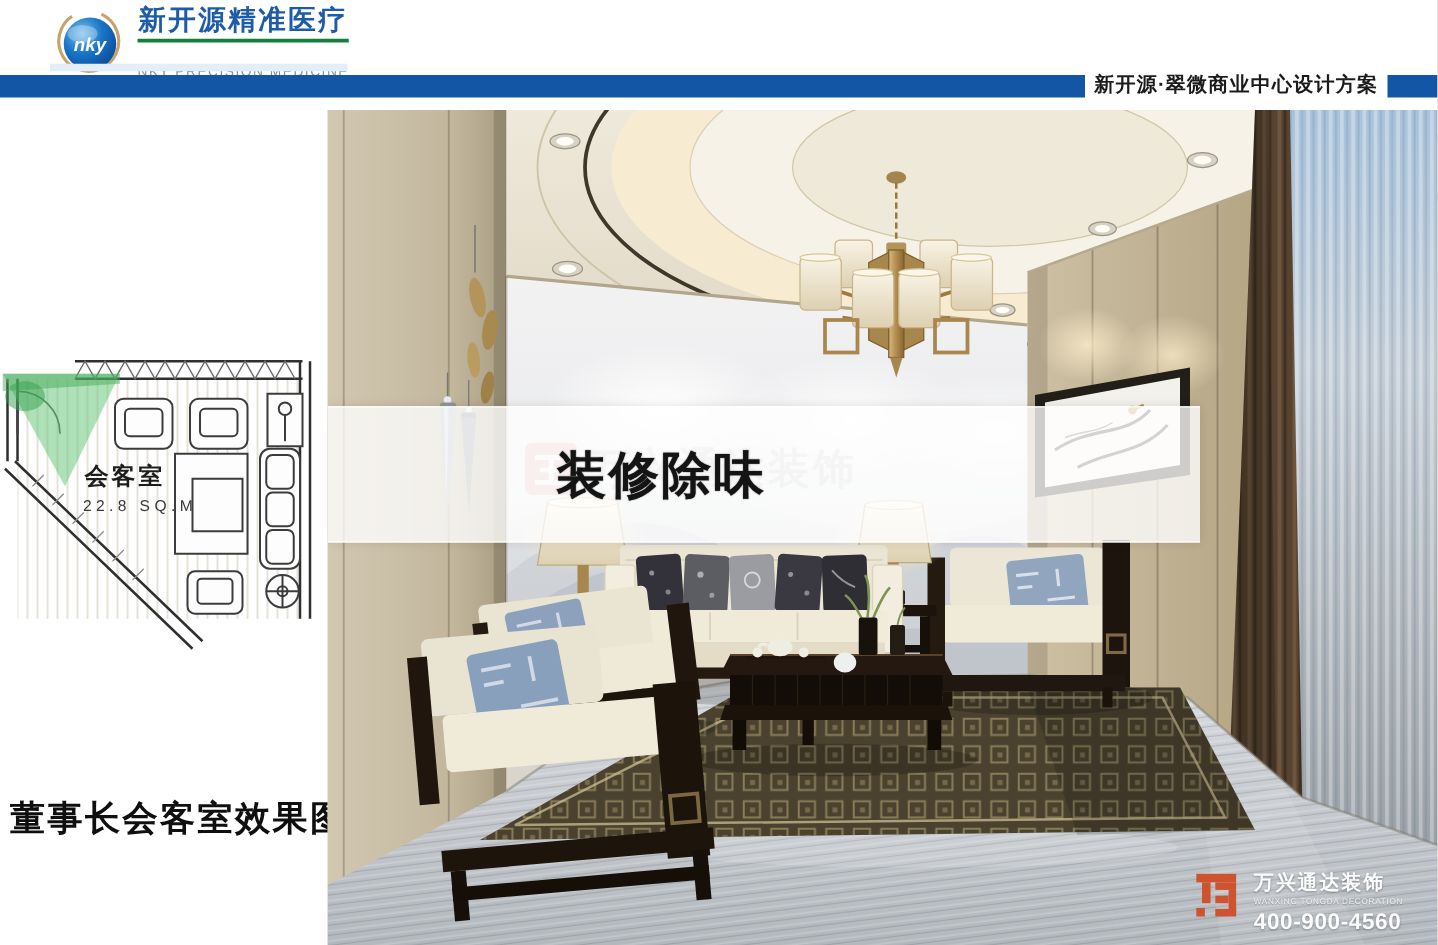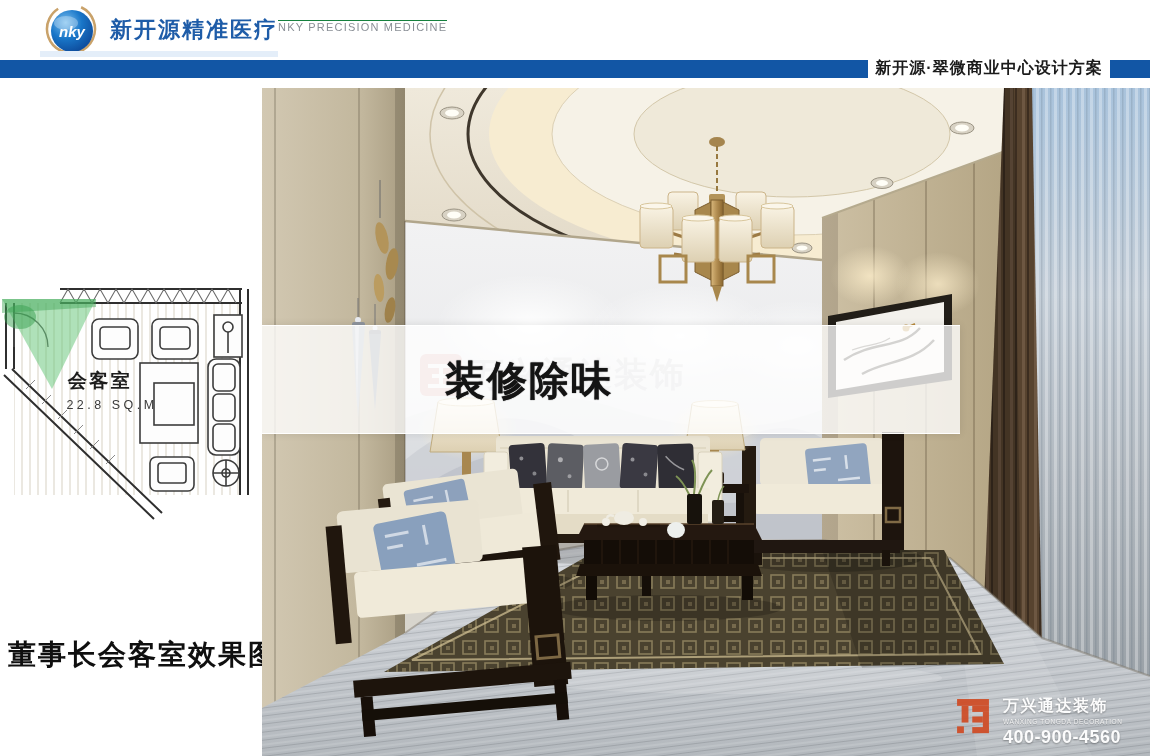--- a/index.html
+++ b/index.html
@@ -1,22 +1,22 @@
 <!DOCTYPE html>
 <html><head>
 <meta charset="utf-8">
 <style>
   html,body{margin:0;padding:0;}
   body{width:1150px;height:756px;position:relative;background:#fff;overflow:hidden;
        font-family:"Liberation Sans", sans-serif;}
   .header{position:absolute;left:44px;top:3px;display:flex;align-items:center;gap:12px;}
   .logo-mark{width:54px;height:54px;flex:0 0 auto;}
-  .brand-col{display:flex;flex-direction:row;text-align:center;}
+  .brand-col{display:flex;flex-direction:column;text-align:center;}
   .brand-cn{font-size:22px;font-weight:bold;color:#1e5ca8;letter-spacing:2px;line-height:1.15;}
-  .brand-en{font-size:11px;color:#8b9097;letter-spacing:1.2px;margin-top:3px;border-top:1px solid #15803d;padding-top:0;}
+  .brand-en{font-size:11px;color:#8b9097;letter-spacing:1.2px;margin-top:3px;border-top:3px solid #15803d;padding-top:18px;}
   .logo-underline{position:absolute;left:40px;top:51px;width:238px;height:6px;background:#e4eef9;}
   .blue-bar{position:absolute;left:0;top:60px;width:1150px;height:18px;}
   .bar-seg-main{position:absolute;left:0;top:0;width:868px;height:18px;background:#1256a5;}
   .bar-seg-right{position:absolute;right:0;top:0;width:40px;height:18px;background:#1256a5;}
   .bar-title{position:absolute;left:870px;top:-7px;width:238px;height:30px;display:flex;align-items:center;justify-content:center;
              font-size:16px;font-weight:bold;color:#1b1b1b;letter-spacing:1px;white-space:nowrap;text-align:right;}
   .plan-wrap{position:absolute;left:2px;top:283px;width:254px;height:244px;}
   .caption{position:absolute;left:8px;top:636px;font-size:28px;font-weight:bold;color:#0f0f0f;letter-spacing:2px;white-space:nowrap;}
   .photo{position:absolute;left:262px;top:88px;width:888px;height:668px;overflow:hidden;background:#d8d5cd;padding-left:12px;}
   .scene{position:absolute;left:0;top:0;}

